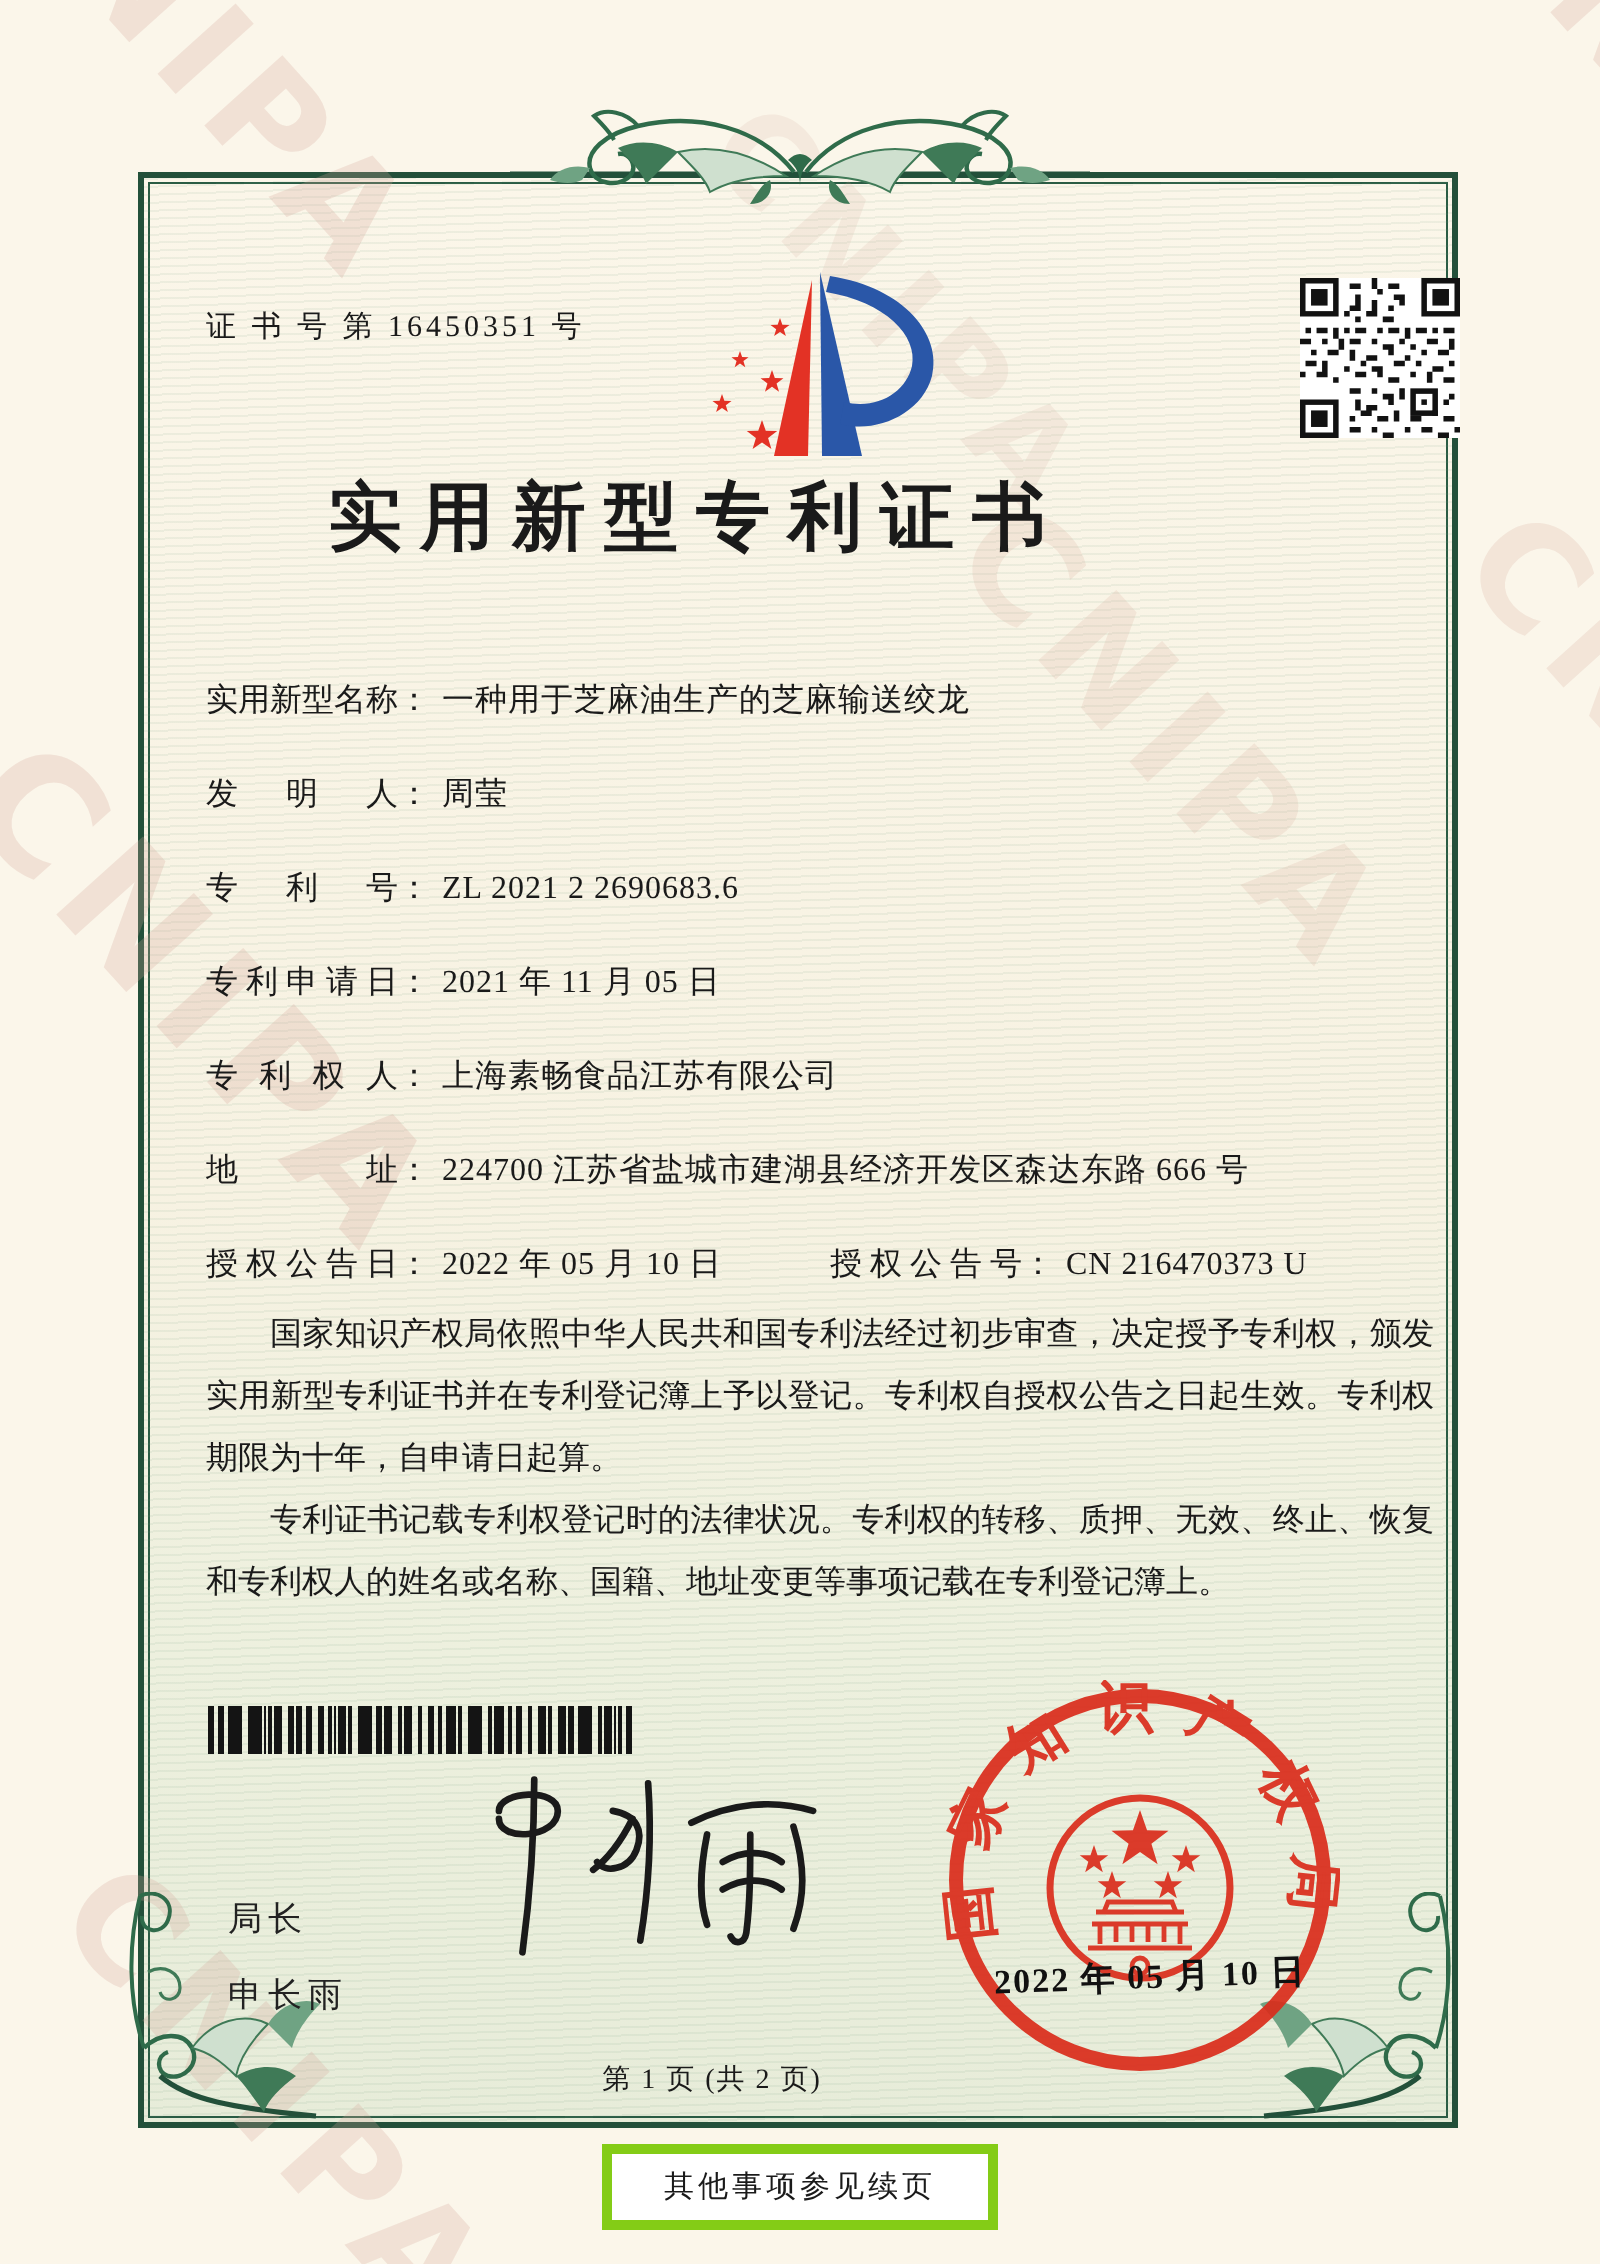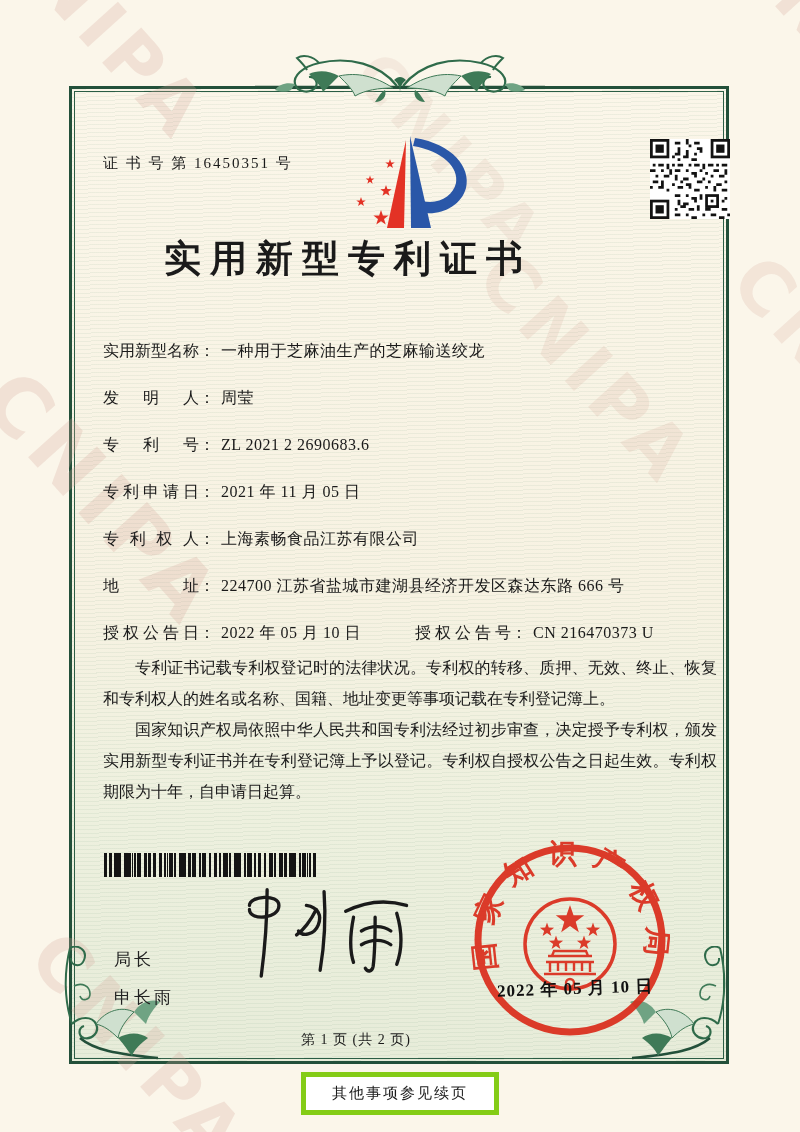--- a/index.html
+++ b/index.html
@@ -202,22 +202,22 @@
       </span>
       <span class="fpair">
         <span class="flabel">授权公告号</span>
           <span class="fcolon">：</span>
         <span class="fvalue">CN 216470373 U</span>
       </span>
     </div>
   </div>
 
   <div class="paras">
+    <p>国家知识产权局依照中华人民共和国专利法经过初步审查，决定授予专利权，颁发实用新型专利证书并在专利登记簿上予以登记。专利权自授权公告之日起生效。专利权期限为十年，自申请日起算。</p>
     <p>专利证书记载专利权登记时的法律状况。专利权的转移、质押、无效、终止、恢复和专利权人的姓名或名称、国籍、地址变更等事项记载在专利登记簿上。</p>
-    <p>国家知识产权局依照中华人民共和国专利法经过初步审查，决定授予专利权，颁发实用新型专利证书并在专利登记簿上予以登记。专利权自授权公告之日起生效。专利权期限为十年，自申请日起算。</p>
   </div>
 
   <div class="barcode"></div>
 
   <div class="director">
     <p>局长</p>
     <p>申长雨</p>
   </div>
 
   <svg class="sig" width="200" height="108" viewBox="0 0 200 110">

